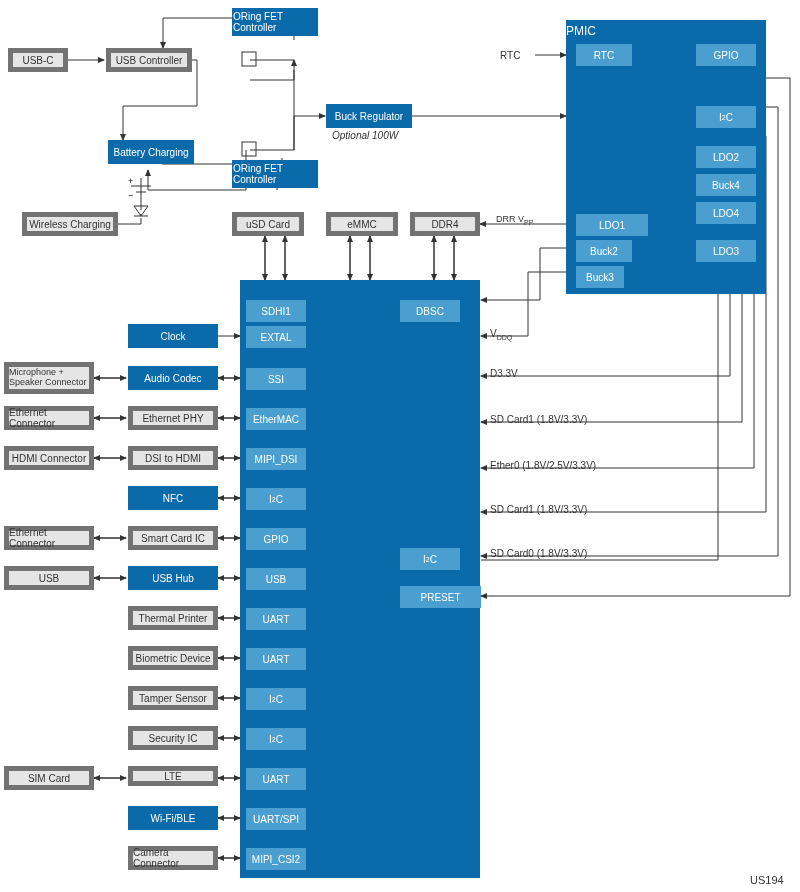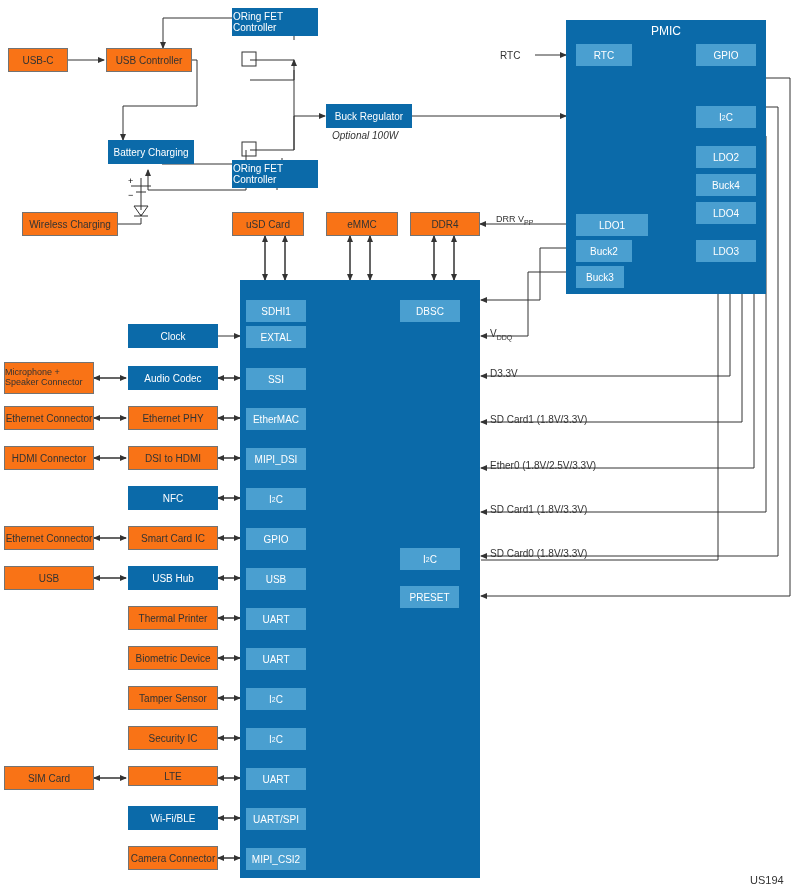--- a/index.html
+++ b/index.html
@@ -1,19 +1,19 @@
 <!DOCTYPE html>
 <html><head>
 <meta charset="utf-8">
 <style>
   *{box-sizing:border-box;margin:0;padding:0}
   body{width:800px;height:892px;background:#fff;font-family:Arial,Helvetica,sans-serif;font-size:10px;color:#333;position:relative}
   svg{position:absolute;inset:0;width:800px;height:892px}
   .box{position:absolute;display:flex;align-items:center;justify-content:center;text-align:left;line-height:1.1}
-  .wht{background:#f97316;border:1px solid #737373;color:#333}
+  .wht{background:#e5e5e5;border:5px solid #737373;color:#333}
   .blu{background:#0b6aa9;color:#fff;border:1px solid #0b6aa9}
   .bbox{background:#0b6aa9;color:#fff}
   .pin{position:absolute;background:#4a9fd0;color:#fff;font-size:10px;display:flex;align-items:center;justify-content:center;height:22px}
   .pinL{left:6px;width:60px}
   .pinR{width:60px}
   .title{color:#fff;font-size:12px}
   .lbl{position:absolute;font-size:10px;color:#333}
   .ital{font-style:italic}
   .arw{stroke:#333;stroke-width:1;fill:none}
   .sup{font-size:7px;vertical-align:super}
@@ -140,21 +140,21 @@
 <div class="box blu" style="left:326px;top:104px;width:86px;height:24px;border:1px dashed #0b6aa9">Buck Regulator</div>
 <div class="lbl ital" style="left:332px;top:130px">Optional 100W</div>
 <div class="lbl" style="left:500px;top:50px">RTC</div>
 
 <div class="box wht" style="left:232px;top:212px;width:72px;height:24px">uSD Card</div>
 <div class="box wht" style="left:326px;top:212px;width:72px;height:24px">eMMC</div>
 <div class="box wht" style="left:410px;top:212px;width:70px;height:24px">DDR4</div>
 <div class="lbl" style="left:496px;top:214px;font-size:9px">DRR V<span class="sub">PP</span></div>
 
 <div class="bbox" style="position:absolute;left:566px;top:20px;width:200px;height:274px">
-  <div class="title" style="text-align:center;padding-top:4px">PMIC</div>
+  <div class="title" style="text-align:left;padding-top:4px">PMIC</div>
   <div class="pin" style="left:10px;top:24px;width:56px">RTC</div>
   <div class="pin" style="left:10px;top:194px;width:72px">LDO1</div>
   <div class="pin" style="left:10px;top:220px;width:56px">Buck2</div>
   <div class="pin" style="left:10px;top:246px;width:48px">Buck3</div>
   <div class="pin pinR" style="right:10px;top:24px">GPIO</div>
   <div class="pin pinR" style="right:10px;top:86px">I<span class="sup">2</span>C</div>
   <div class="pin pinR" style="right:10px;top:126px">LDO2</div>
   <div class="pin pinR" style="right:10px;top:154px">Buck4</div>
   <div class="pin pinR" style="right:10px;top:182px">LDO4</div>
   <div class="pin pinR" style="right:10px;top:220px">LDO3</div>
@@ -171,21 +171,21 @@
   <div class="pin pinL" style="top:248px">GPIO</div>
   <div class="pin pinL" style="top:288px">USB</div>
   <div class="pin pinL" style="top:328px">UART</div>
   <div class="pin pinL" style="top:368px">UART</div>
   <div class="pin pinL" style="top:408px">I<span class="sup">2</span>C</div>
   <div class="pin pinL" style="top:448px">I<span class="sup">2</span>C</div>
   <div class="pin pinL" style="top:488px">UART</div>
   <div class="pin pinL" style="top:528px">UART/SPI</div>
   <div class="pin pinL" style="top:568px">MIPI_CSI2</div>
   <div class="pin" style="left:160px;top:268px;width:60px">I<span class="sup">2</span>C</div>
-  <div class="pin" style="left:160px;top:306px;width:59px">PRESET</div>
+  <div class="pin" style="left:160px;top:306px;width:81px">PRESET</div>
 </div>
 
 <div class="lbl" style="left:490px;top:328px">V<span class="sub">DDQ</span></div>
 <div class="lbl" style="left:490px;top:368px">D3.3V</div>
 <div class="lbl" style="left:490px;top:414px">SD Card1 (1.8V/3.3V)</div>
 <div class="lbl" style="left:490px;top:460px">Ether0 (1.8V/2.5V/3.3V)</div>
 <div class="lbl" style="left:490px;top:504px">SD Card1 (1.8V/3.3V)</div>
 <div class="lbl" style="left:490px;top:548px">SD Card0 (1.8V/3.3V)</div>
 
 <div class="box blu" style="left:128px;top:324px;width:90px;height:24px">Clock</div>

